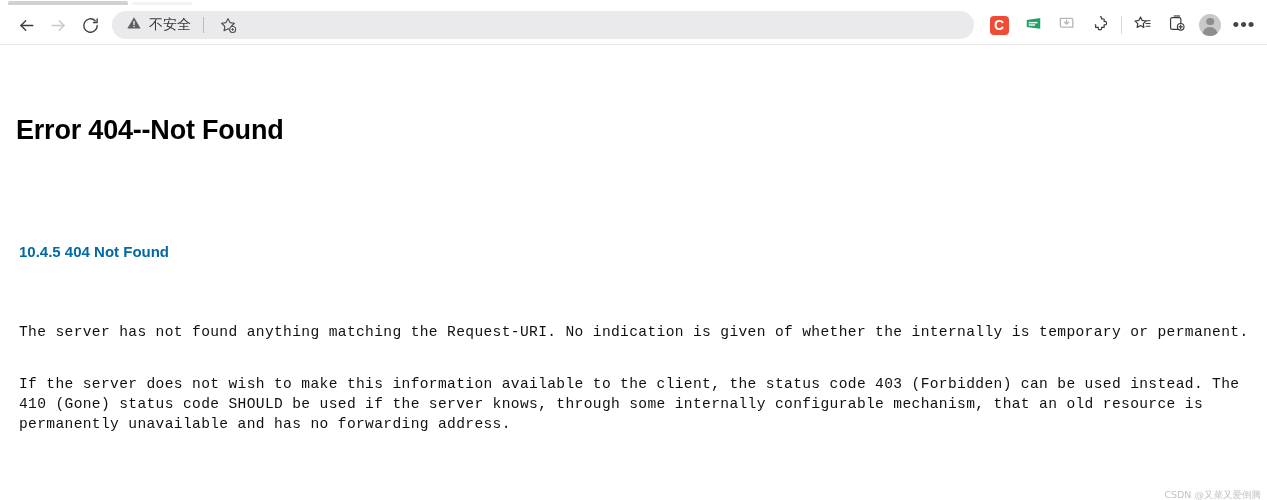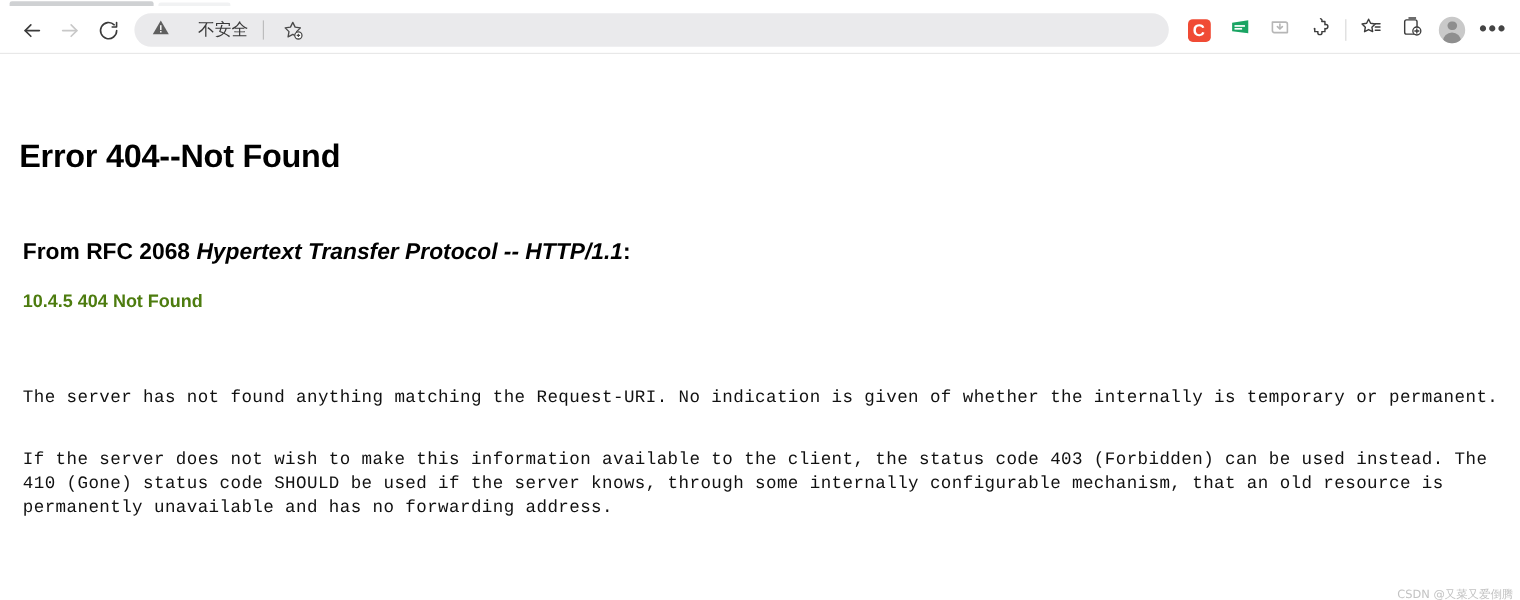--- a/index.html
+++ b/index.html
@@ -58,21 +58,21 @@
     background: #eaeaec;
     border-radius: 14px;
     display: flex;
     align-items: center;
     padding: 0 6px 0 14px;
     min-width: 0;
   }
   .sec-chip {
     display: flex;
     align-items: center;
-    gap: 23px;
+    gap: 7px;
     flex: none;
     color: #5f5f5f;
   }
   .sec-text {
     font-size: 14px;
     color: #3a3a3a;
     font-family: "DejaVu Sans", sans-serif;
     white-space: nowrap;
   }
   .omni-sep {
@@ -167,21 +167,21 @@
     font-weight: bold;
     color: #000;
     font-family: "Liberation Sans", sans-serif;
   }
   .rfc-line i { font-style: italic; }
   .sub-head {
     position: absolute;
     left: 19px; top: 198px;
     font-size: 15px;
     font-weight: bold;
-    color: #4d7c0f;
+    color: #0369a1;
     font-family: "Liberation Sans", sans-serif;
   }
   .mono-p {
     position: absolute;
     left: 19px;
     font-family: "Liberation Mono", "DejaVu Sans Mono", monospace;
     font-size: 14.6px;
     line-height: 20px;
     color: #111;
     width: 1230px;
@@ -319,23 +319,20 @@
       <span class="dots">•••</span>
     </div>
 
   </div>
 </div>
 
 <div class="page">
 
   <div class="err-title">Error 404--Not Found</div>
 
-  <div class="rfc-line">
-    <span>From RFC 2068 </span><i>Hypertext Transfer Protocol -- HTTP/1.1</i><span>:</span>
-  </div>
 
   <div class="sub-head">10.4.5 404 Not Found</div>
 
   <div class="mono-p p1">The server has not found anything matching the Request-URI. No indication is given of whether the internally is temporary or permanent.</div>
 
   <div class="mono-p p2">If the server does not wish to make this information available to the client, the status code 403 (Forbidden) can be used instead. The 410 (Gone) status code SHOULD be used if the server knows, through some internally configurable mechanism, that an old resource is permanently unavailable and has no forwarding address.</div>
 
   <div class="wm-csdn">CSDN @又菜又爱倒腾</div>
 
 </div>

